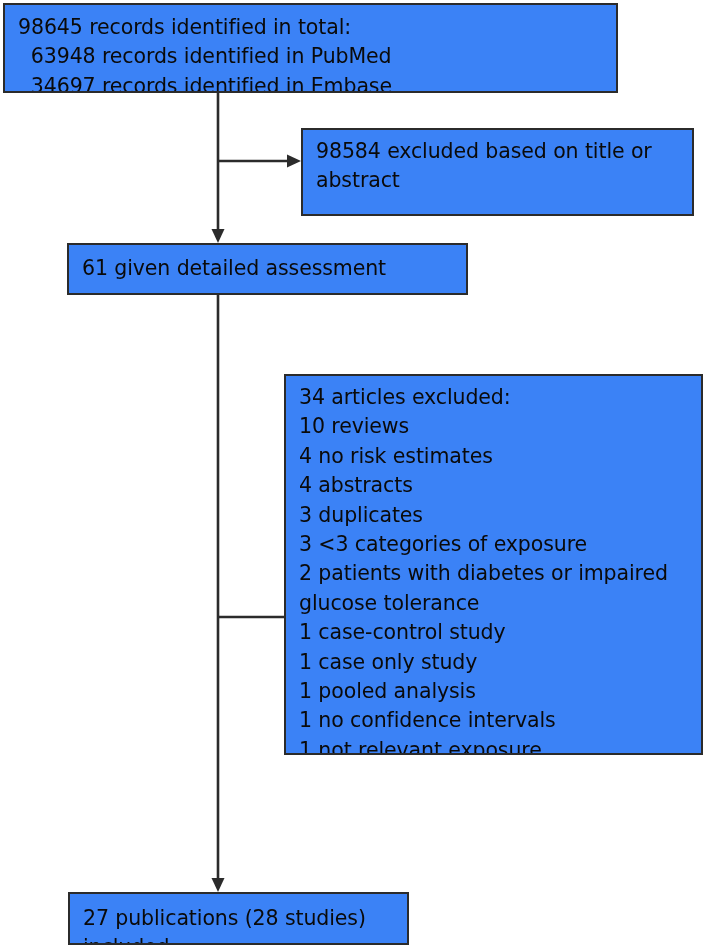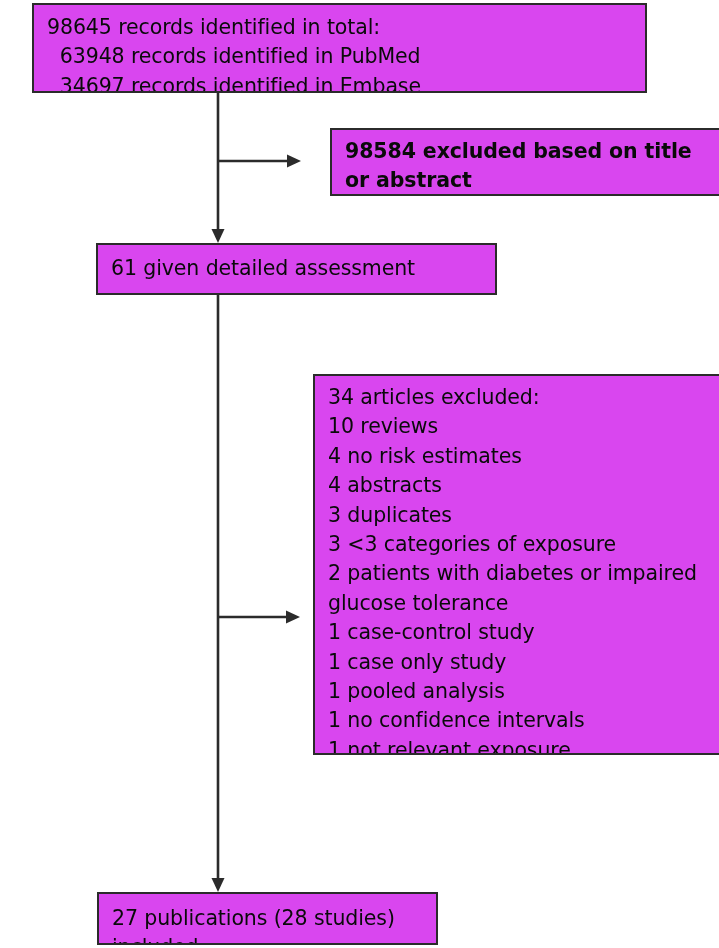--- a/index.html
+++ b/index.html
@@ -17,42 +17,41 @@
   }
   #flow-root {
     position: absolute;
     inset: 0;
     width: 719px;
     height: 948px;
   }
   .node {
     position: absolute;
     box-sizing: border-box;
-    background: #d946ef;
+    background: #3b82f6;
     border: 2.5px solid #2b2b2b;
     display: block;
     overflow: hidden;
-    margin-left: 29px;
   }
   .node-text {
     position: absolute;
     left: 13px;
     right: 8px;
     font-size: 20.5px;
     line-height: 29.4px;
     letter-spacing: -0.1px;
     white-space: pre-wrap;
     color: #0a0a0a;
   }
 
   
   #node-identified   { left: 3px;   top: 3px;   width: 615px; height: 90px; }
   #node-identified .node-text { top: 8px; }
 
-  #node-excluded-title { left: 301px; top: 128px; width: 393px; height: 68px; font-weight: bold; }
+  #node-excluded-title { left: 301px; top: 128px; width: 393px; height: 88px; }
   #node-excluded-title .node-text { top: 7px; }
 
   #node-assessment   { left: 67px;  top: 243px; width: 401px; height: 52px; text-decoration: underline; }
   #node-assessment .node-text { top: 9px; }
 
   #node-excluded-list { left: 284px; top: 374px; width: 419px; height: 381px; }
   #node-excluded-list .node-text { top: 7px; }
 
   #node-included     { left: 68px;  top: 892px; width: 341px; height: 53px; }
   #node-included .node-text { top: 10px; }

